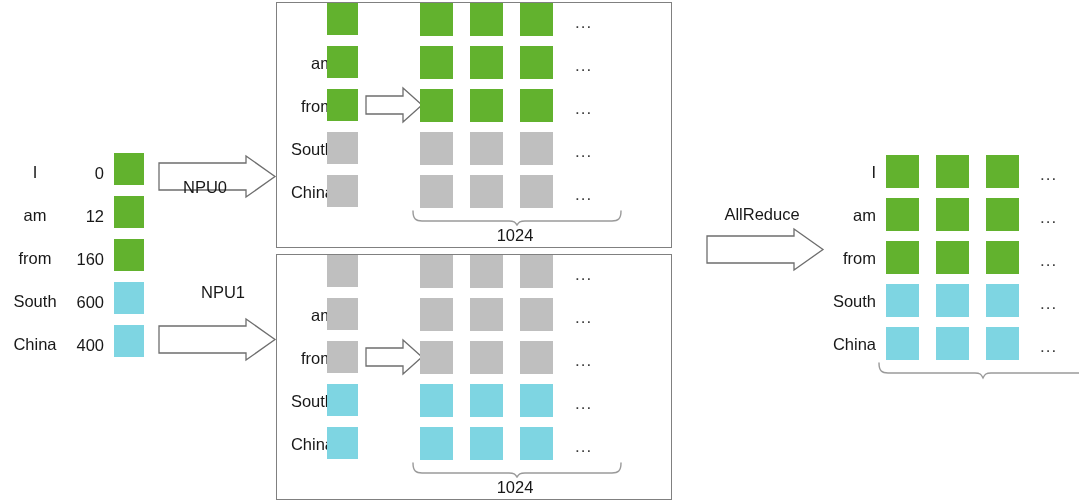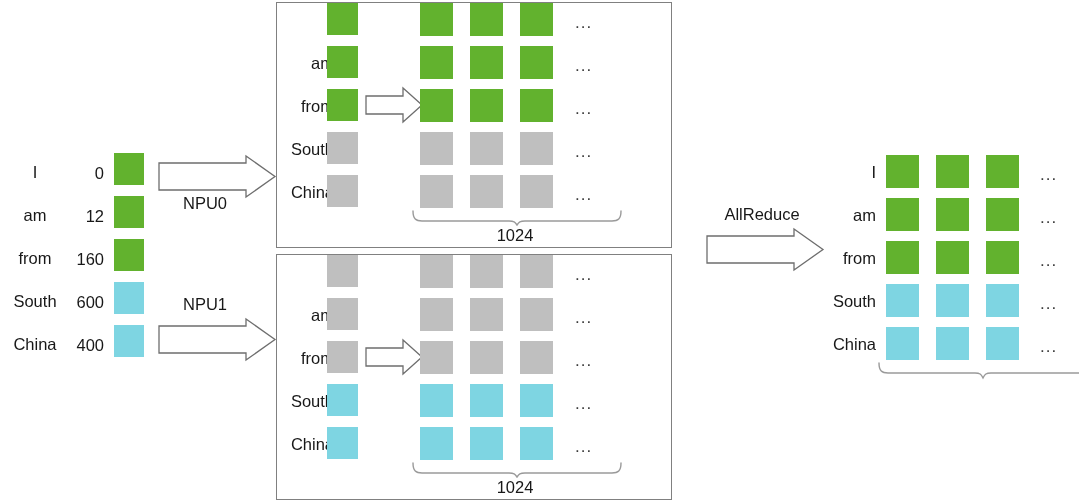--- a/index.html
+++ b/index.html
@@ -92,28 +92,28 @@
     <div class="cell green" style="left:114px;top:239px;width:30px;height:32px;"></div>
     <div class="cell cyan" style="left:114px;top:282px;width:30px;height:32px;"></div>
     <div class="cell cyan" style="left:114px;top:325px;width:30px;height:32px;"></div>
   </div>
 
   <div class="arrow" style="left:158px;top:155px;">
     <svg width="118" height="44" viewBox="0 0 118 44">
       <path d="M1,8 L88,8 L88,1 L117,21.5 L88,42 L88,35 L1,35 Z" fill="#ffffff" stroke="#6e6e6e" stroke-width="1.3" stroke-linejoin="miter"></path>
     </svg>
   </div>
-  <div class="lbl center" style="left:165px;top:195px;width:80px;">NPU0</div>
+  <div class="lbl center" style="left:165px;top:179px;width:80px;">NPU0</div>
 
   <div class="arrow" style="left:158px;top:318px;">
     <svg width="118" height="44" viewBox="0 0 118 44">
       <path d="M1,8 L88,8 L88,1 L117,21.5 L88,42 L88,35 L1,35 Z" fill="#ffffff" stroke="#6e6e6e" stroke-width="1.3" stroke-linejoin="miter"></path>
     </svg>
   </div>
-  <div class="lbl center" style="left:165px;top:296px;width:80px;">NPU1</div>
+  <div class="lbl center" style="left:165px;top:284px;width:80px;text-align:right;">NPU1</div>
 
   <div class="panel" style="left:276px;top:2px;width:396px;height:246px;"></div>
 
   <div>
     <div class="lbl right" style="left:282px;top:12px;width:52px;">I</div>
     <div class="lbl right" style="left:282px;top:55px;width:52px;">am</div>
     <div class="lbl right" style="left:282px;top:98px;width:52px;">from</div>
     <div class="lbl right" style="left:282px;top:141px;width:52px;">South</div>
     <div class="lbl right" style="left:282px;top:184px;width:52px;">China</div>
   </div>

